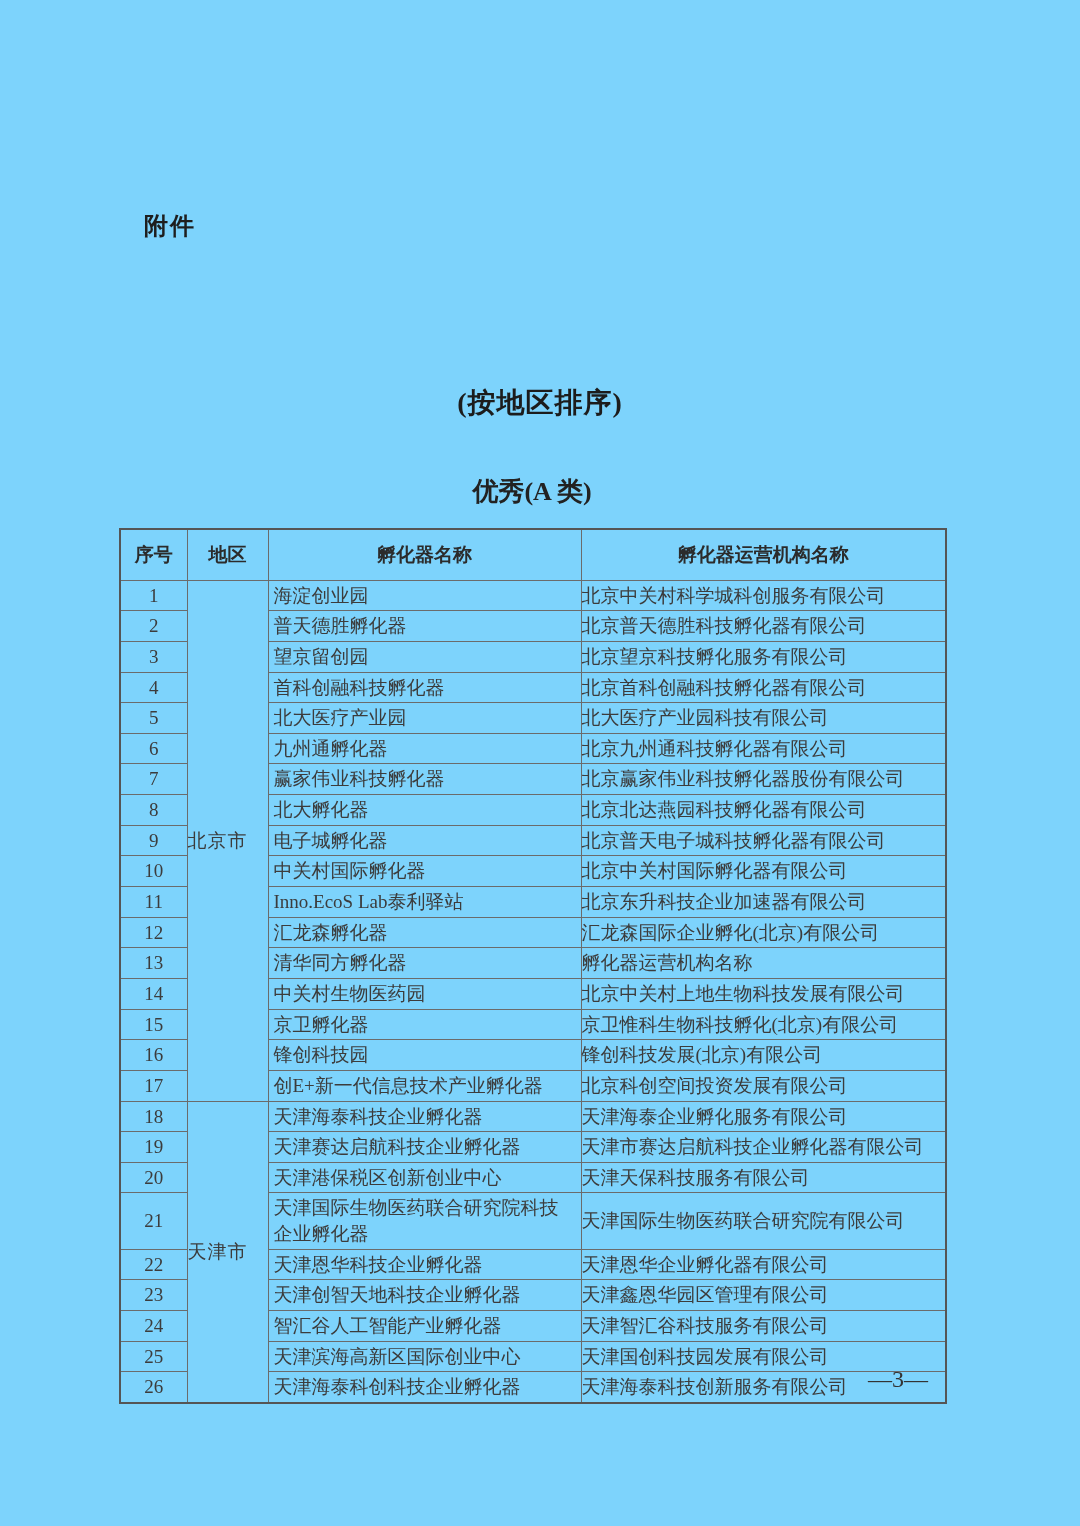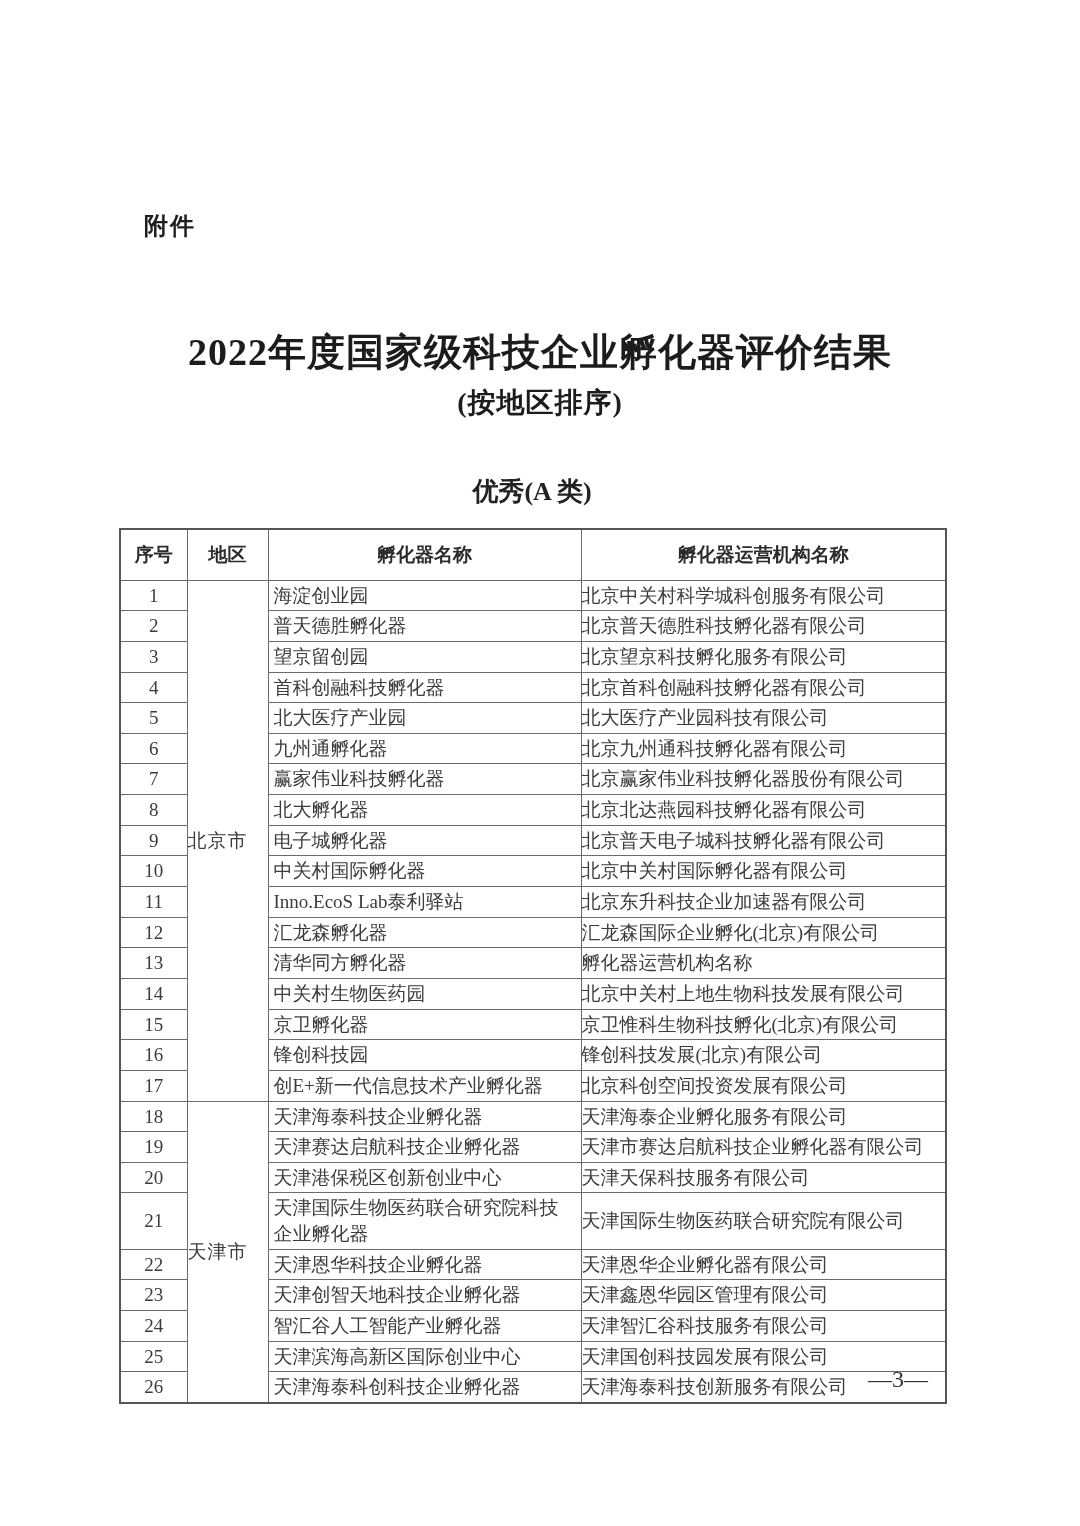--- a/index.html
+++ b/index.html
@@ -2,21 +2,21 @@
 <html><head>
 <meta charset="utf-8">
 <style>
   * { margin: 0; padding: 0; box-sizing: border-box; }
   html, body { background: #e8e8e8; }
   .page {
     position: relative;
     width: 1080px;
     height: 1526px;
     margin: 0 auto;
-    background: #ffffff;
+    background: #7dd3fc;
     font-family: "Liberation Serif", "DejaVu Serif", serif;
     color: #3c3c3c;
     overflow: hidden;
   }
   .attachment-label {
     position: absolute;
     left: 144px;
     top: 210px;
     font-size: 24px;
     font-weight: bold;
@@ -90,21 +90,20 @@
     color: #333333;
   }
 </style>
 </head>
 <body>
 
 <div class="page">
 
   <div class="attachment-label">附件</div>
 
-  <div class="doc-title-line1">2022年度国家级科技企业孵化器评价结果</div>
 
   <div class="doc-title-line2">(按地区排序)</div>
 
   <div class="section-heading">优秀(A 类)</div>
 
   <table class="results">
     <colgroup>
       <col style="width:67px">
       <col style="width:81px">
       <col style="width:313px">

